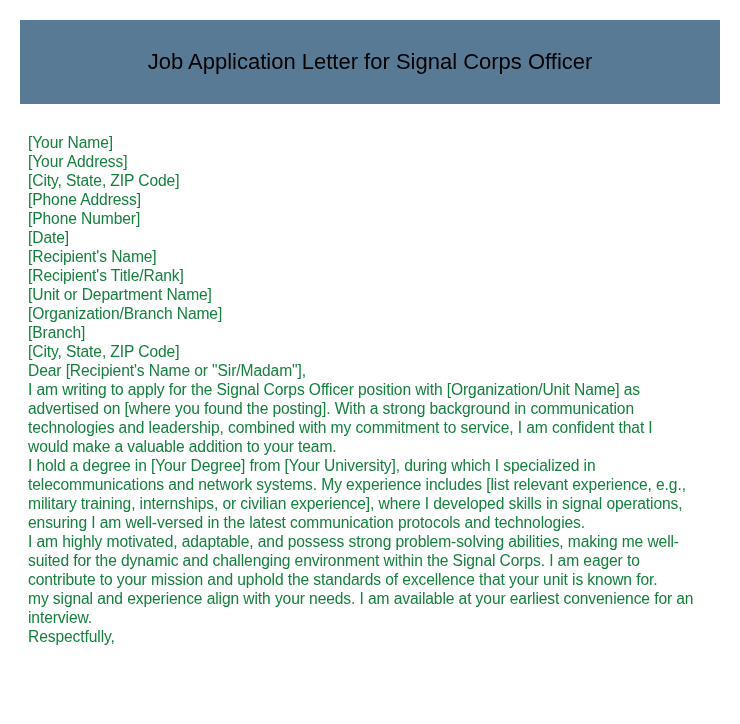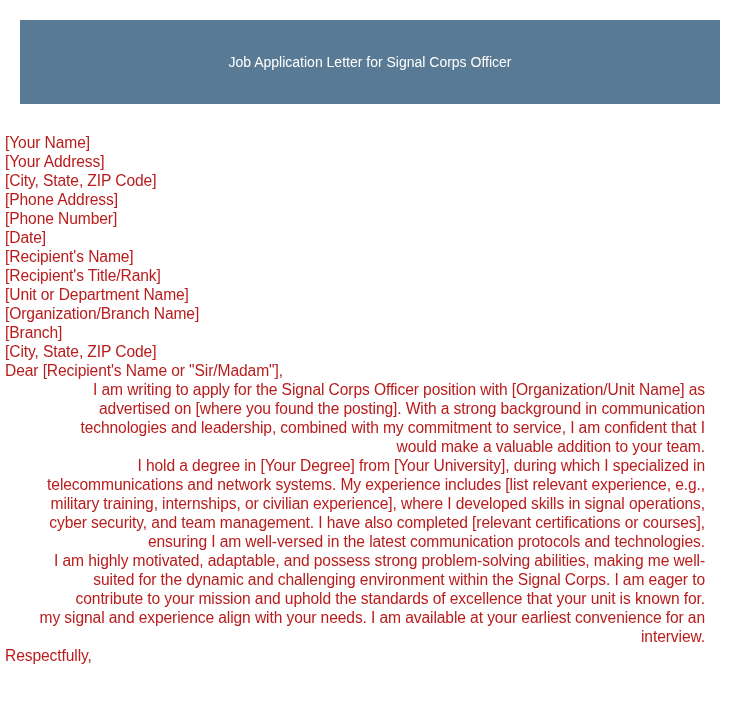--- a/index.html
+++ b/index.html
@@ -19,43 +19,42 @@
       top: 20px;
       width: 700px;
       height: 84px;
       background: #587a94;
       display: flex;
       align-items: center;
       justify-content: center;
     }
     .header h1 {
       margin: 3px;
-      color: #ffffff;
+      color: #000000;
       font-weight: normal;
-      font-size: 14px;
+      font-size: 22px;
       letter-spacing: 0px;
     }
     .letter {
       position: absolute;
-      left: 5px;
+      left: 28px;
       top: 133px;
       width: 700px;
-      color: #b91c1c;
+      color: #15803d;
       font-size: 15.6px;
       line-height: 19px;
       letter-spacing: -0.1px;
     }
     .letter .line {
       display: block;
       margin: 0;
       white-space: nowrap;
     }
     .letter p {
       margin: 0;
-      text-align: right;
     }
   </style>
 </head>
 <body>
 
 <div class="header">
   <h1>Job Application Letter for Signal Corps Officer</h1>
 </div>
 
 <div class="letter">
@@ -83,21 +82,20 @@
     <span class="line">I am writing to apply for the Signal Corps Officer position with [Organization/Unit Name] as</span>
     <span class="line">advertised on [where you found the posting]. With a strong background in communication</span>
     <span class="line">technologies and leadership, combined with my commitment to service, I am confident that I</span>
     <span class="line">would make a valuable addition to your team.</span>
   </p>
 
   <p>
     <span class="line">I hold a degree in [Your Degree] from [Your University], during which I specialized in</span>
     <span class="line">telecommunications and network systems. My experience includes [list relevant experience, e.g.,</span>
     <span class="line">military training, internships, or civilian experience], where I developed skills in signal operations,</span>
-    <span class="line">cyber security, and team management. I have also completed [relevant certifications or courses],</span>
     <span class="line">ensuring I am well-versed in the latest communication protocols and technologies.</span>
   </p>
 
   <p>
     <span class="line">I am highly motivated, adaptable, and possess strong problem-solving abilities, making me well-</span>
     <span class="line">suited for the dynamic and challenging environment within the Signal Corps. I am eager to</span>
     <span class="line">contribute to your mission and uphold the standards of excellence that your unit is known for.</span>
   </p>
 
   <p>

